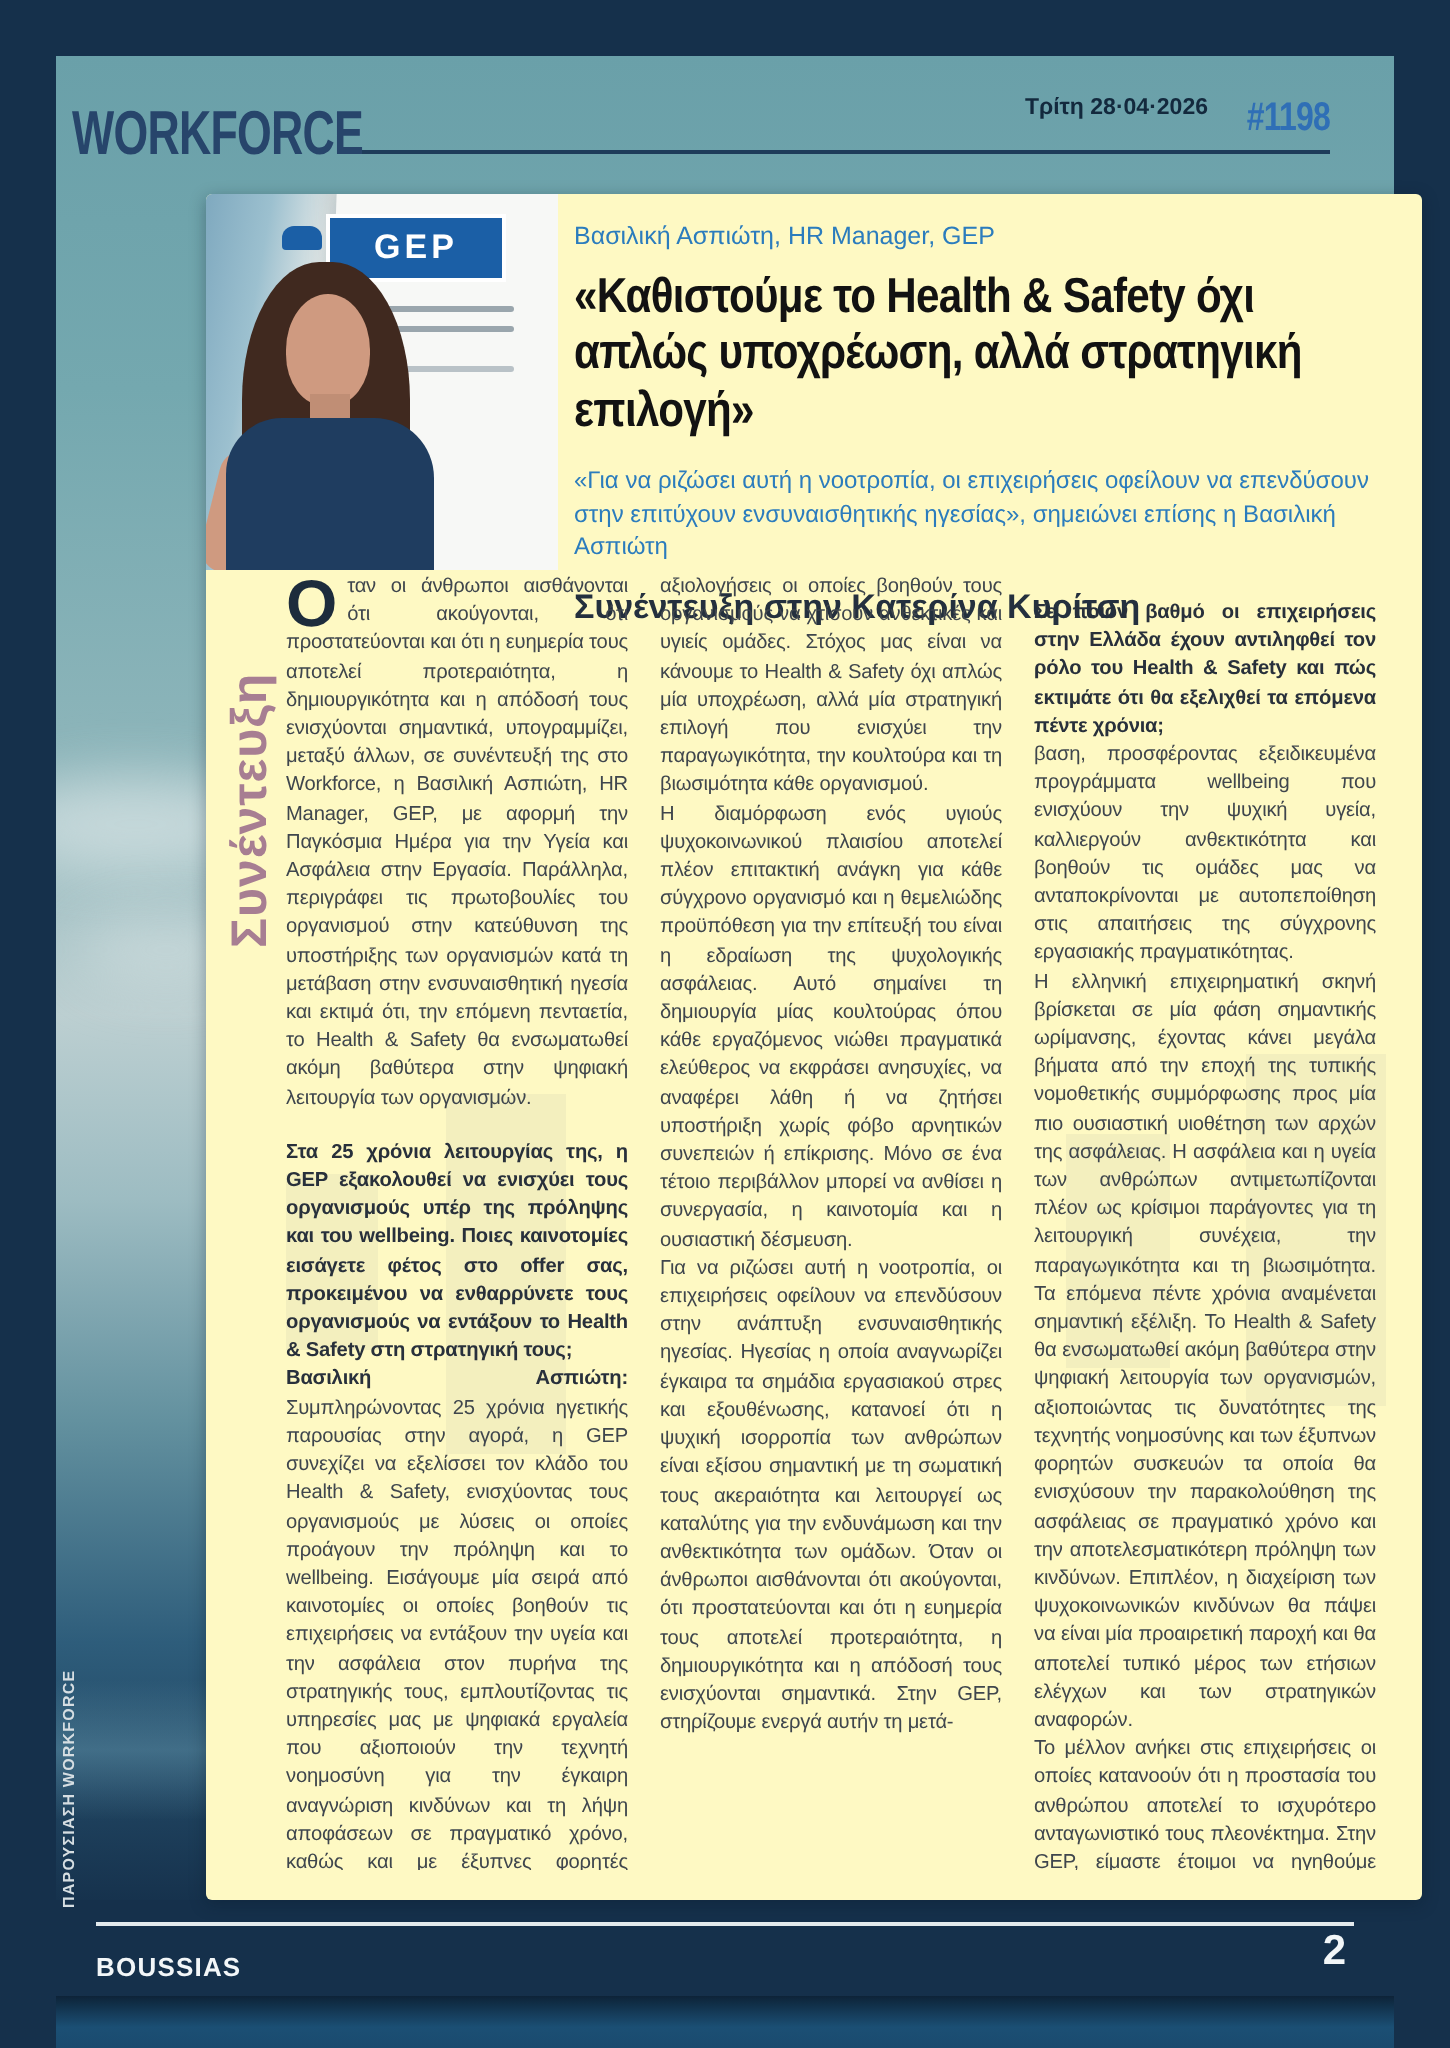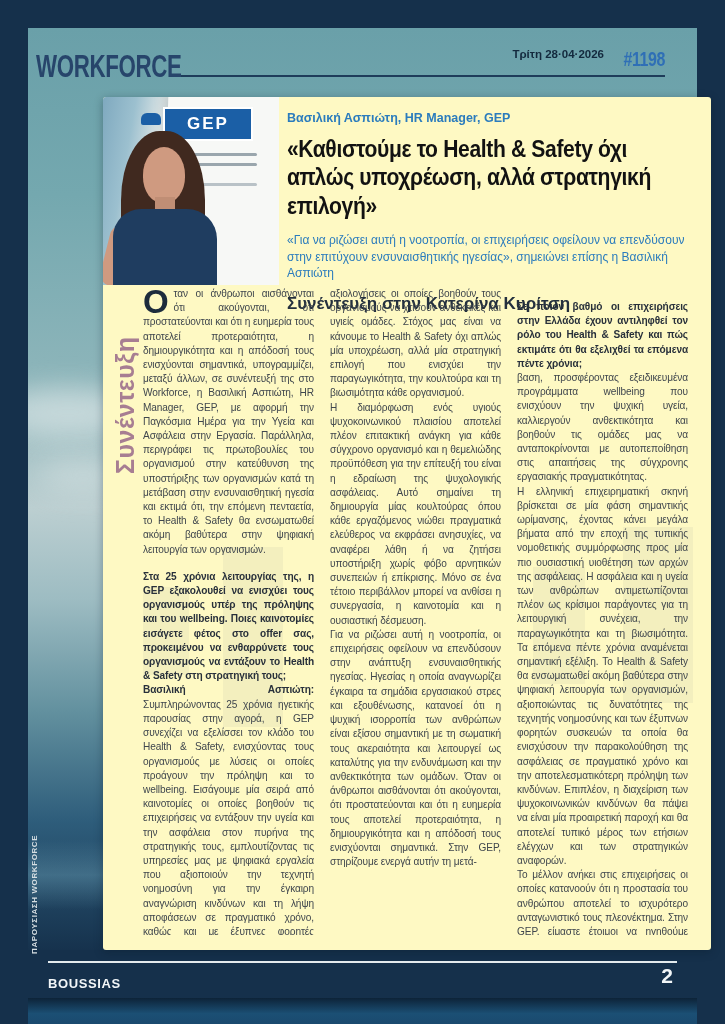--- a/index.html
+++ b/index.html
@@ -70,21 +70,21 @@
   .photo .bl1{top:56px;width:78px;}
   .photo .bl2{top:66px;width:64px;}
   .photo .bl3{top:86px;width:70px;background:#b9c2c7;}
   .photo .hair{position:absolute;left:18px;top:34px;width:84px;height:150px;background:#40291f;border-radius:46% 46% 30% 34%;}
   .photo .face{position:absolute;left:40px;top:50px;width:42px;height:56px;background:#cf9a80;border-radius:50% 50% 46% 46%;}
   .photo .neck{position:absolute;left:52px;top:100px;width:20px;height:18px;background:#c08e75;}
   .photo .torso{position:absolute;left:10px;top:112px;width:104px;height:80px;background:#1f3d60;border-radius:28px 30px 0 0;}
   .photo .arm{position:absolute;left:2px;top:128px;width:26px;height:62px;background:#cf9a80;border-radius:12px;transform:rotate(14deg);}
   
   .head-text{position:absolute;left:184px;top:14px;width:412px;}
-  .kicker{font-size:12.5px;font-weight:700;color:#2b7cbd;margin:0 0 10px;}
+  .kicker{font-size:12.5px;font-weight:400;color:#2b7cbd;margin:0 0 10px;}
   .title{
     margin:0 0 12px;color:#121212;font-weight:800;
     font-size:24.5px;line-height:1.16;letter-spacing:-.4px;
     transform:scaleX(.86);transform-origin:left top;width:116%;
   }
   .subtitle{font-size:12px;line-height:1.38;color:#2b7cbd;margin:0 0 12px;width:100%;}
   .byline{font-size:17px;font-weight:700;color:#24303e;margin:0;}
   
   .section-vertical{
     position:absolute;left:8px;top:192px;height:185px;

